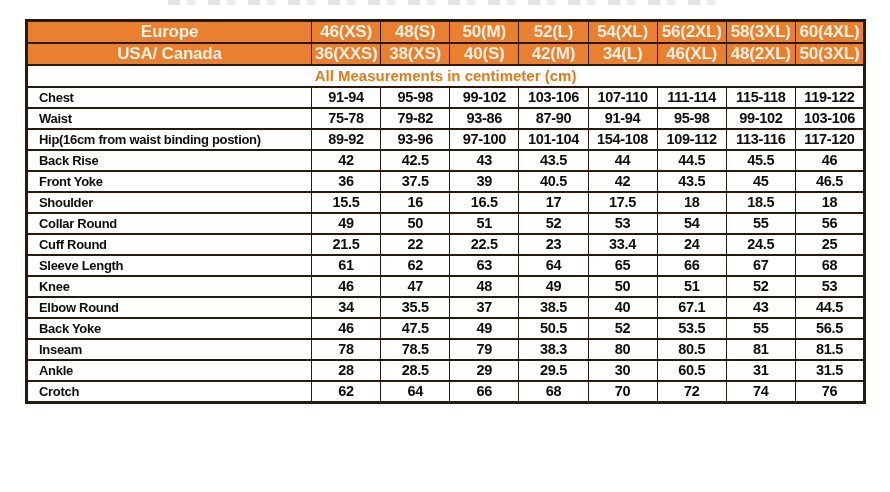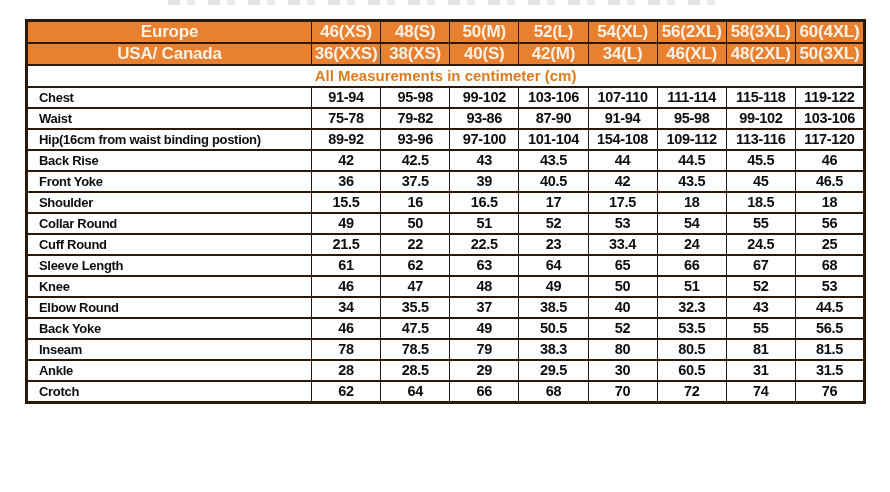--- a/index.html
+++ b/index.html
@@ -202,21 +202,21 @@
           <td class="val">52</td>
           <td class="val">53</td>
         </tr>
         <tr>
           <td class="lbl">Elbow Round</td>
           <td class="val">34</td>
           <td class="val">35.5</td>
           <td class="val">37</td>
           <td class="val">38.5</td>
           <td class="val">40</td>
-          <td class="val">32.3</td>
+          <td class="val">67.1</td>
           <td class="val">43</td>
           <td class="val">44.5</td>
         </tr>
         <tr>
           <td class="lbl">Back Yoke</td>
           <td class="val">46</td>
           <td class="val">47.5</td>
           <td class="val">49</td>
           <td class="val">50.5</td>
           <td class="val">52</td>

